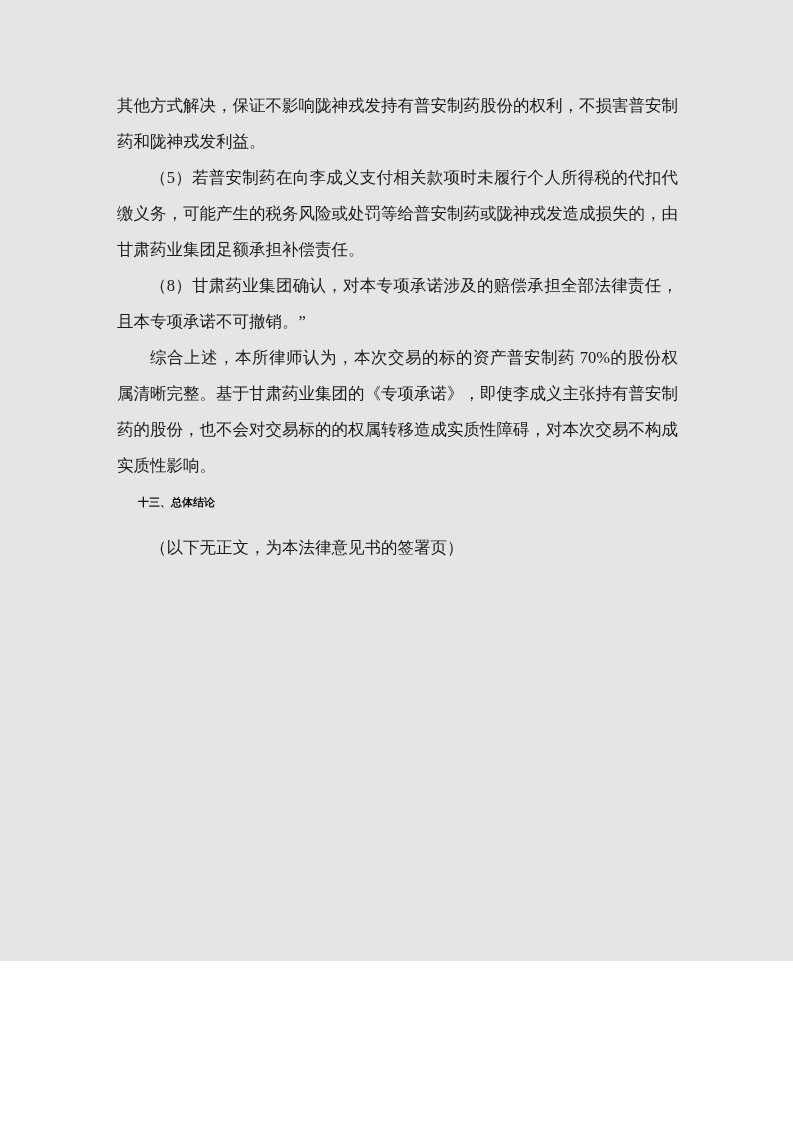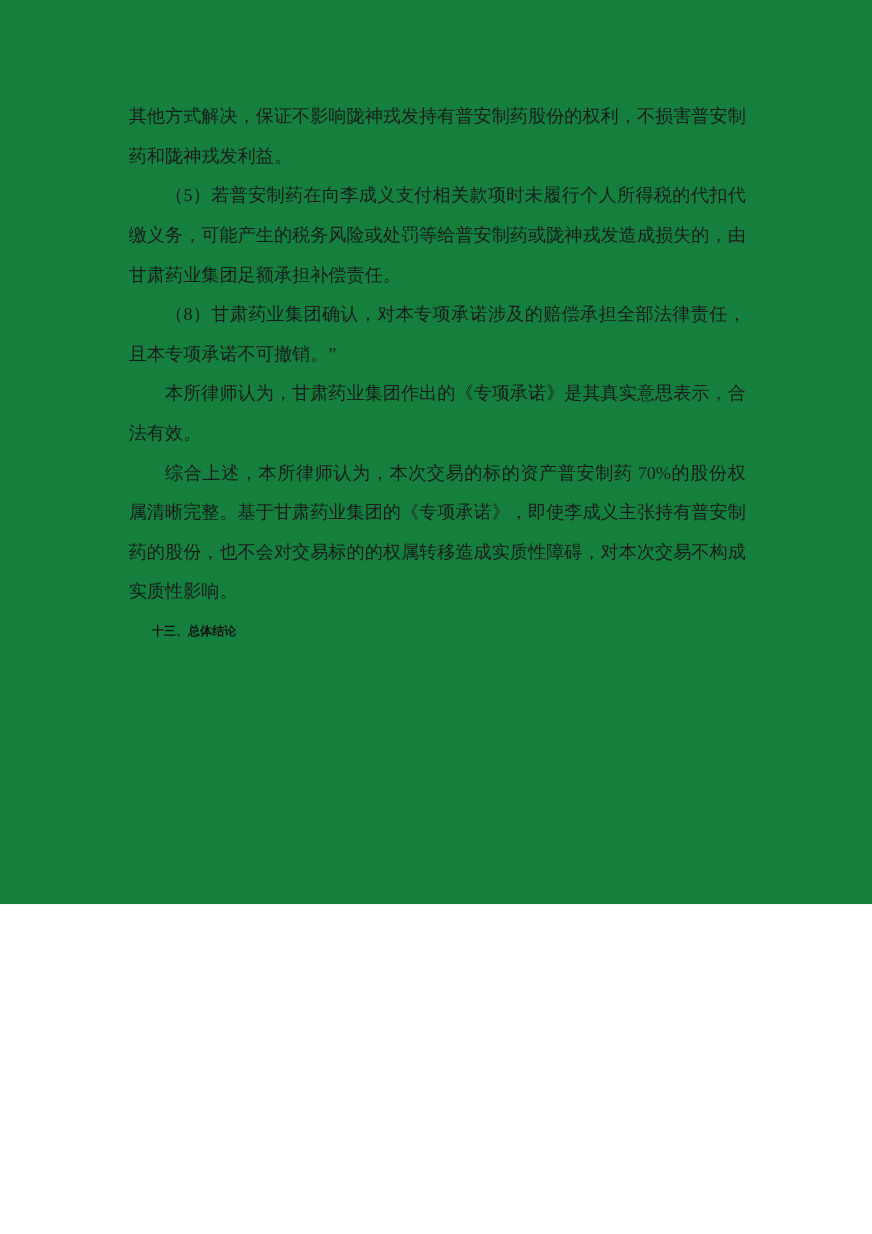--- a/index.html
+++ b/index.html
@@ -3,22 +3,22 @@
 <meta charset="utf-8">
 <style>
   html, body {
     margin: 0;
     padding: 0;
     background: #ffffff;
   }
   .page {
     position: relative;
     width: 793px;
-    height: 822px;
-    background: #15803d;
+    height: 961px;
+    background: #e5e5e5;
     overflow: hidden;
     font-family: "Liberation Serif", "DejaVu Serif", serif;
     color: #1a1a1a;
   }
   .content {
     position: absolute;
     left: 117px;
     top: 88px;
     width: 561px;
   }
@@ -64,25 +64,25 @@
 
 <div class="page">
   <div class="content">
 
     <p class="quote no-indent">其他方式解决，保证不影响陇神戎发持有普安制药股份的权利，不损害普安制药和陇神戎发利益。</p>
 
     <p class="quote">（5）若普安制药在向李成义支付相关款项时未履行个人所得税的代扣代缴义务，可能产生的税务风险或处罚等给普安制药或陇神戎发造成损失的，由甘肃药业集团足额承担补偿责任。</p>
 
     <p class="quote">（8）甘肃药业集团确认，对本专项承诺涉及的赔偿承担全部法律责任，且本专项承诺不可撤销。”</p>
 
-    <p>本所律师认为，甘肃药业集团作出的《专项承诺》是其真实意思表示，合法有效。</p>
 
     <p>综合上述，本所律师认为，本次交易的标的资产普安制药 70%的股份权属清晰完整。基于甘肃药业集团的《专项承诺》，即使李成义主张持有普安制药的股份，也不会对交易标的的权属转移造成实质性障碍，对本次交易不构成实质性影响。</p>
 
     <h2 class="section-heading">十三、总体结论</h2>
 
 
 
+    <p>（以下无正文，为本法律意见书的签署页）</p>
 
   </div>
 
   <div class="page-number">71</div>
 </div>
 
 </body></html>

